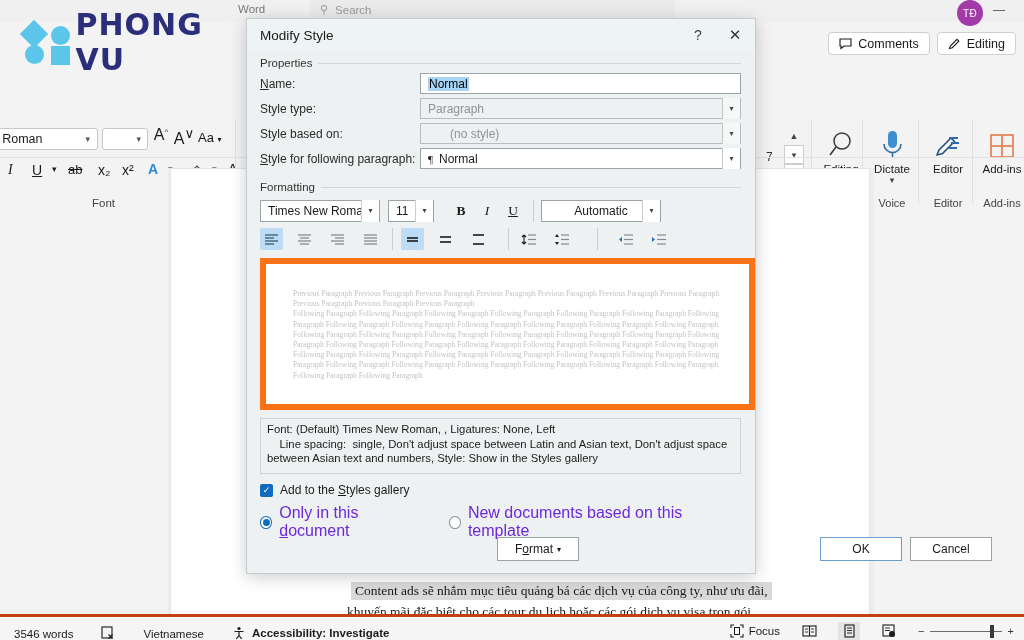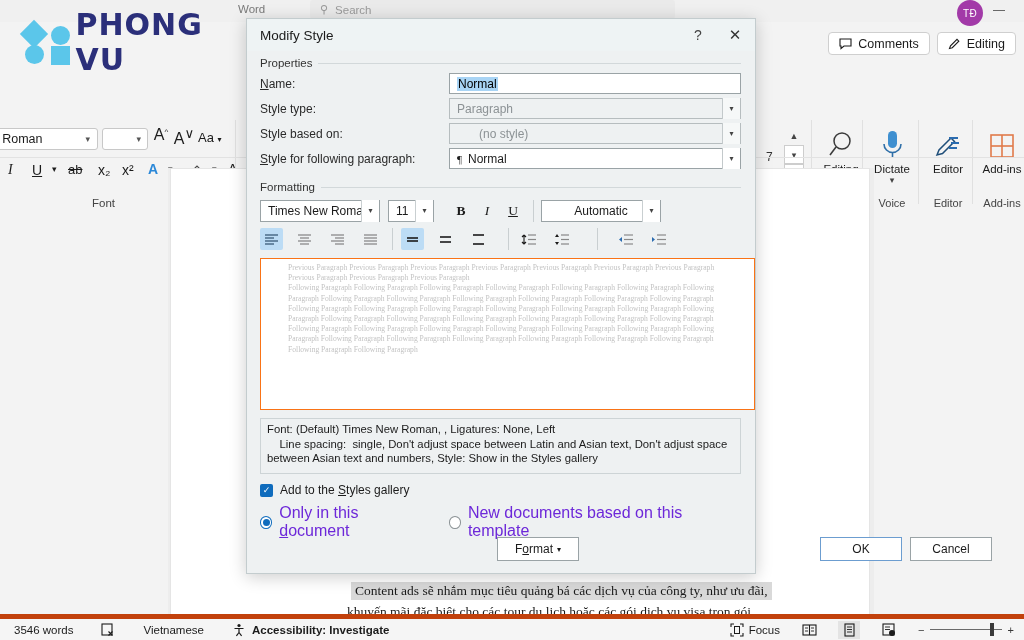--- a/index.html
+++ b/index.html
@@ -107,22 +107,22 @@
     position: absolute; left: 170px; top: 168px; width: 700px; height: 452px;
     background: #fff; border: 1px solid #e5e5e5;
   }
   .page-shadow { position: absolute; left: 168px; top: 168px; width: 706px; height: 454px; background: #ededed; }
   .doc-line { position: absolute; font-family: "Liberation Serif", serif; font-size: 13.5px; color: #1a1a1a; white-space: nowrap; }
   .doc-line.hl { background: #d9d9d9; padding: 1px 4px; }
 
   
   .statusbar {
     position: absolute; left: 0; bottom: 0; width: 1024px; height: 26px;
-    background: #f5f5f5; border-top: 5px solid #c2410c;
-    display: flex; align-items: center; font-size: 11.5px; color: #1b1b1b;
+    background: #f5f5f5; border-top: 3px solid #c2410c;
+    display: flex; align-items: flex-end; font-size: 11.5px; color: #1b1b1b;
   }
   .sb-item { display: flex; align-items: center; gap: 6px; padding: 0 14px; }
   .sb-right { position: absolute; right: 10px; display: flex; align-items: center; gap: 18px; }
   .view-btn { width: 22px; height: 18px; display: flex; align-items: center; justify-content: center; }
   .view-btn.active { background: #e4e4e4; }
   .zoom-slider { position: relative; width: 96px; height: 14px; display: flex; align-items: center; }
   .zs-line { position: absolute; left: 12px; right: 12px; height: 1px; background: #6b6b6b; }
   .zs-minus { position: absolute; left: 0; font-size: 11px; color: #3a3a3a; }
   .zs-plus { position: absolute; right: 0; font-size: 11px; color: #3a3a3a; }
   .zs-knob { position: absolute; left: 72px; width: 4px; height: 13px; background: #3a3a3a; }
@@ -139,21 +139,21 @@
     font-size: 13.5px; color: #1b1b1b; background: #eef3f4;
   }
   .dlg-title-actions { margin-left: auto; display: flex; align-items: center; }
   .dlg-help { width: 34px; text-align: center; font-size: 14px; color: #444; }
   .dlg-close { width: 40px; text-align: center; font-size: 15px; color: #333; }
 
   .section-label { font-size: 11.5px; color: #333; padding: 0 0 0 13px; }
   .section-head { display: flex; align-items: center; margin-top: 6px; }
   .section-head .rule { flex: 1; height: 1px; background: #d2d8da; margin: 0 14px 0 6px; }
 
-  .field-row { display: flex; align-items: center; height: 21px; margin: 4px 14px 0 13px; gap: 29px; }
+  .field-row { display: flex; align-items: center; height: 21px; margin: 4px 14px 0 13px; }
   .field-label { width: 160px; font-size: 12px; color: #2a2a2a; }
   .field-label u { text-decoration: underline; }
   .field-ctrl {
     flex: 1; height: 21px; background: #fff; border: 1px solid #9aa3a6;
     display: flex; align-items: center; padding-left: 7px; font-size: 12px; color: #1b1b1b;
     position: relative;
   }
   .field-ctrl.disabled { background: #eef1f2; color: #8c9295; border-color: #b6bdbf; }
   .field-ctrl .combo-arrow {
     position: absolute; right: 0; top: -1px; width: 18px; height: 21px;
@@ -186,22 +186,22 @@
   .fmt-row2 { display: flex; align-items: center; margin: 5px 14px 0 13px; height: 24px; }
   .tbtn {
     width: 23px; height: 22px; margin-right: 10px; display: flex; align-items: center; justify-content: center;
     border-radius: 2px;
   }
   .tbtn.active { background: #bcdcf5; }
   .tb-sep2 { width: 1px; height: 22px; background: #c9cfd1; margin: 0 8px 0 0; }
 
   
   .preview {
-    margin: 7px 0 0 13px; height: 152px; background: #fff; border: 1px solid #f97316;
-    overflow: hidden; padding: 4px 24px 0 27px;
+    margin: 7px 0 0 13px; height: 152px; background: #fff; border: 6px solid #f97316;
+    overflow: hidden; padding: 25px 24px 0 27px;
   }
   .pv-gray { font-family: "Liberation Serif", serif; font-size: 7.6px; color: #c3c3c3; line-height: 10.2px; }
   .pv-main { font-family: "Liberation Serif", serif; font-size: 8.6px; color: #000; font-weight: bold; line-height: 12.3px; margin: 8px 0 4px 0; }
 
   .desc {
     margin: 8px 14px 0 13px; height: 56px; background: #eef1f2; border: 1px solid #cdd4d6;
     font-size: 11.3px; color: #1b1b1b; line-height: 14.5px; padding: 3px 6px;
   }
 
   .check-row { display: flex; align-items: center; gap: 7px; margin: 9px 0 0 13px; }

